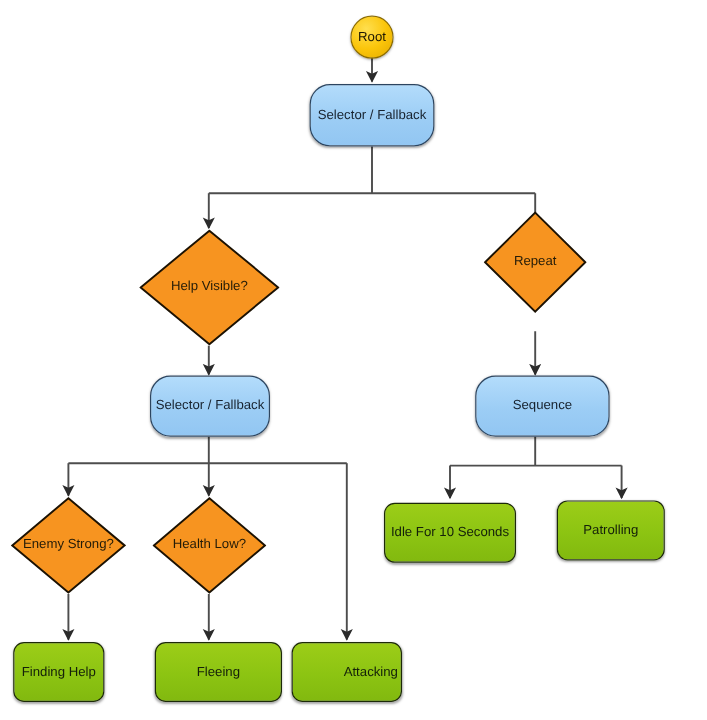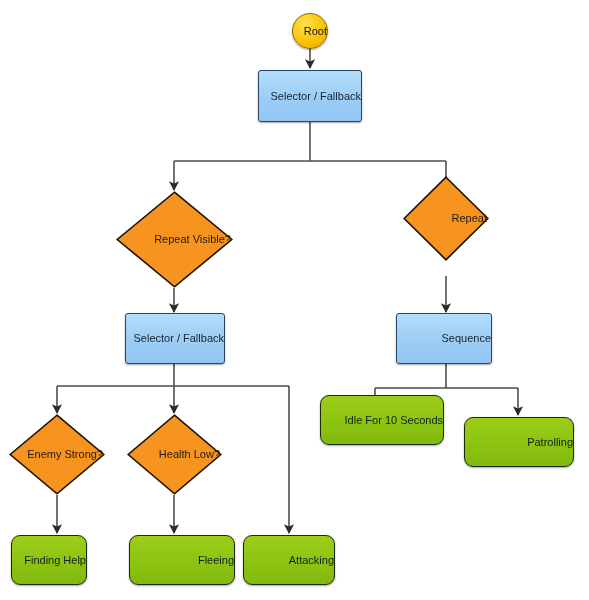--- a/index.html
+++ b/index.html
@@ -26,39 +26,39 @@
     top: 0;
     width: 589px;
     height: 600px;
     pointer-events: none;
   }
   .node {
     position: absolute;
     box-sizing: border-box;
     display: flex;
     align-items: center;
-    justify-content: flex-end;
+    justify-content: center;
     text-align: center;
     color: #241c08;
     font-size: 11px;
     line-height: 1.15;
     z-index: 3;
   }
   
   .node-root {
     border-radius: 50%;
     background: radial-gradient(circle at 36% 30%, #ffdf4f 0%, #fbc50a 52%, #e3ab00 100%);
     border: 1px solid #8a6a00;
     box-shadow: 0 1px 2px rgba(0,0,0,0.35);
     font-size: 11px;
     color: #1d1703;
   }
   
   .node-composite {
-    border-radius: 3px;
+    border-radius: 17px;
     background: linear-gradient(180deg, #b3dcfb 0%, #9ccdf5 55%, #92c6f2 100%);
     border: 1.4px solid #2c4560;
     box-shadow: 0 1px 2px rgba(0,0,0,0.35);
     color: #17222e;
   }
   
   .node-leaf {
     border-radius: 9px;
     background: linear-gradient(180deg, #9ccd18 0%, #8cc412 55%, #82b90f 100%);
     border: 1.4px solid #1c2a08;
@@ -132,57 +132,57 @@
   </div>
 
   <div class="node node-composite" style="left:258px; top:70px; width:104px; height:52px;">
     <span>Selector / Fallback</span>
   </div>
 
   <div class="node node-diamond" style="left:116px; top:191px; width:117px; height:97px;">
     <svg class="diamond-shape" viewBox="0 0 117 97" preserveAspectRatio="none">
       <polygon points="58.5,1.2 115.8,48.5 58.5,95.8 1.2,48.5" fill="#f79420" stroke="#1c1203" stroke-width="1.6"></polygon>
     </svg>
-    <span class="diamond-label">Repeat Visible?</span>
+    <span class="diamond-label">Help Visible?</span>
   </div>
 
   <div class="node node-diamond" style="left:403px; top:176px; width:86px; height:85px;">
     <svg class="diamond-shape" viewBox="0 0 86 85" preserveAspectRatio="none">
       <polygon points="43,1.2 84.8,42.5 43,83.8 1.2,42.5" fill="#f79420" stroke="#1c1203" stroke-width="1.6"></polygon>
     </svg>
     <span class="diamond-label">Repeat</span>
   </div>
 
   <div class="node node-composite" style="left:125px; top:313px; width:100px; height:51px;">
     <span>Selector / Fallback</span>
   </div>
 
-  <div class="node node-composite" style="left:396px; top:313px; width:96px; height:51px;">
+  <div class="node node-composite" style="left:396px; top:313px; width:112px; height:51px;">
     <span>Sequence</span>
   </div>
 
   <div class="node node-diamond" style="left:127px; top:414px; width:95px; height:81px;">
     <svg class="diamond-shape" viewBox="0 0 95 81" preserveAspectRatio="none">
       <polygon points="47.5,1.2 93.8,40.5 47.5,79.8 1.2,40.5" fill="#f79420" stroke="#1c1203" stroke-width="1.6"></polygon>
     </svg>
     <span class="diamond-label">Health Low?</span>
   </div>
 
   <div class="node node-diamond" style="left:9px; top:414px; width:96px; height:81px;">
     <svg class="diamond-shape" viewBox="0 0 96 81" preserveAspectRatio="none">
       <polygon points="48,1.2 94.8,40.5 48,79.8 1.2,40.5" fill="#f79420" stroke="#1c1203" stroke-width="1.6"></polygon>
     </svg>
     <span class="diamond-label">Enemy Strong?</span>
   </div>
 
-  <div class="node node-leaf" style="left:320px; top:395px; width:124px; height:50px;">
+  <div class="node node-leaf" style="left:320px; top:419px; width:110px; height:50px;">
     <span>Idle For 10 Seconds</span>
   </div>
 
-  <div class="node node-leaf" style="left:464px; top:417px; width:110px; height:50px;">
+  <div class="node node-leaf" style="left:464px; top:417px; width:90px; height:50px;">
     <span>Patrolling</span>
   </div>
 
   <div class="node node-leaf" style="left:11px; top:535px; width:76px; height:50px;">
     <span>Finding Help</span>
   </div>
 
   <div class="node node-leaf" style="left:129px; top:535px; width:106px; height:50px;">
     <span>Fleeing</span>
   </div>

